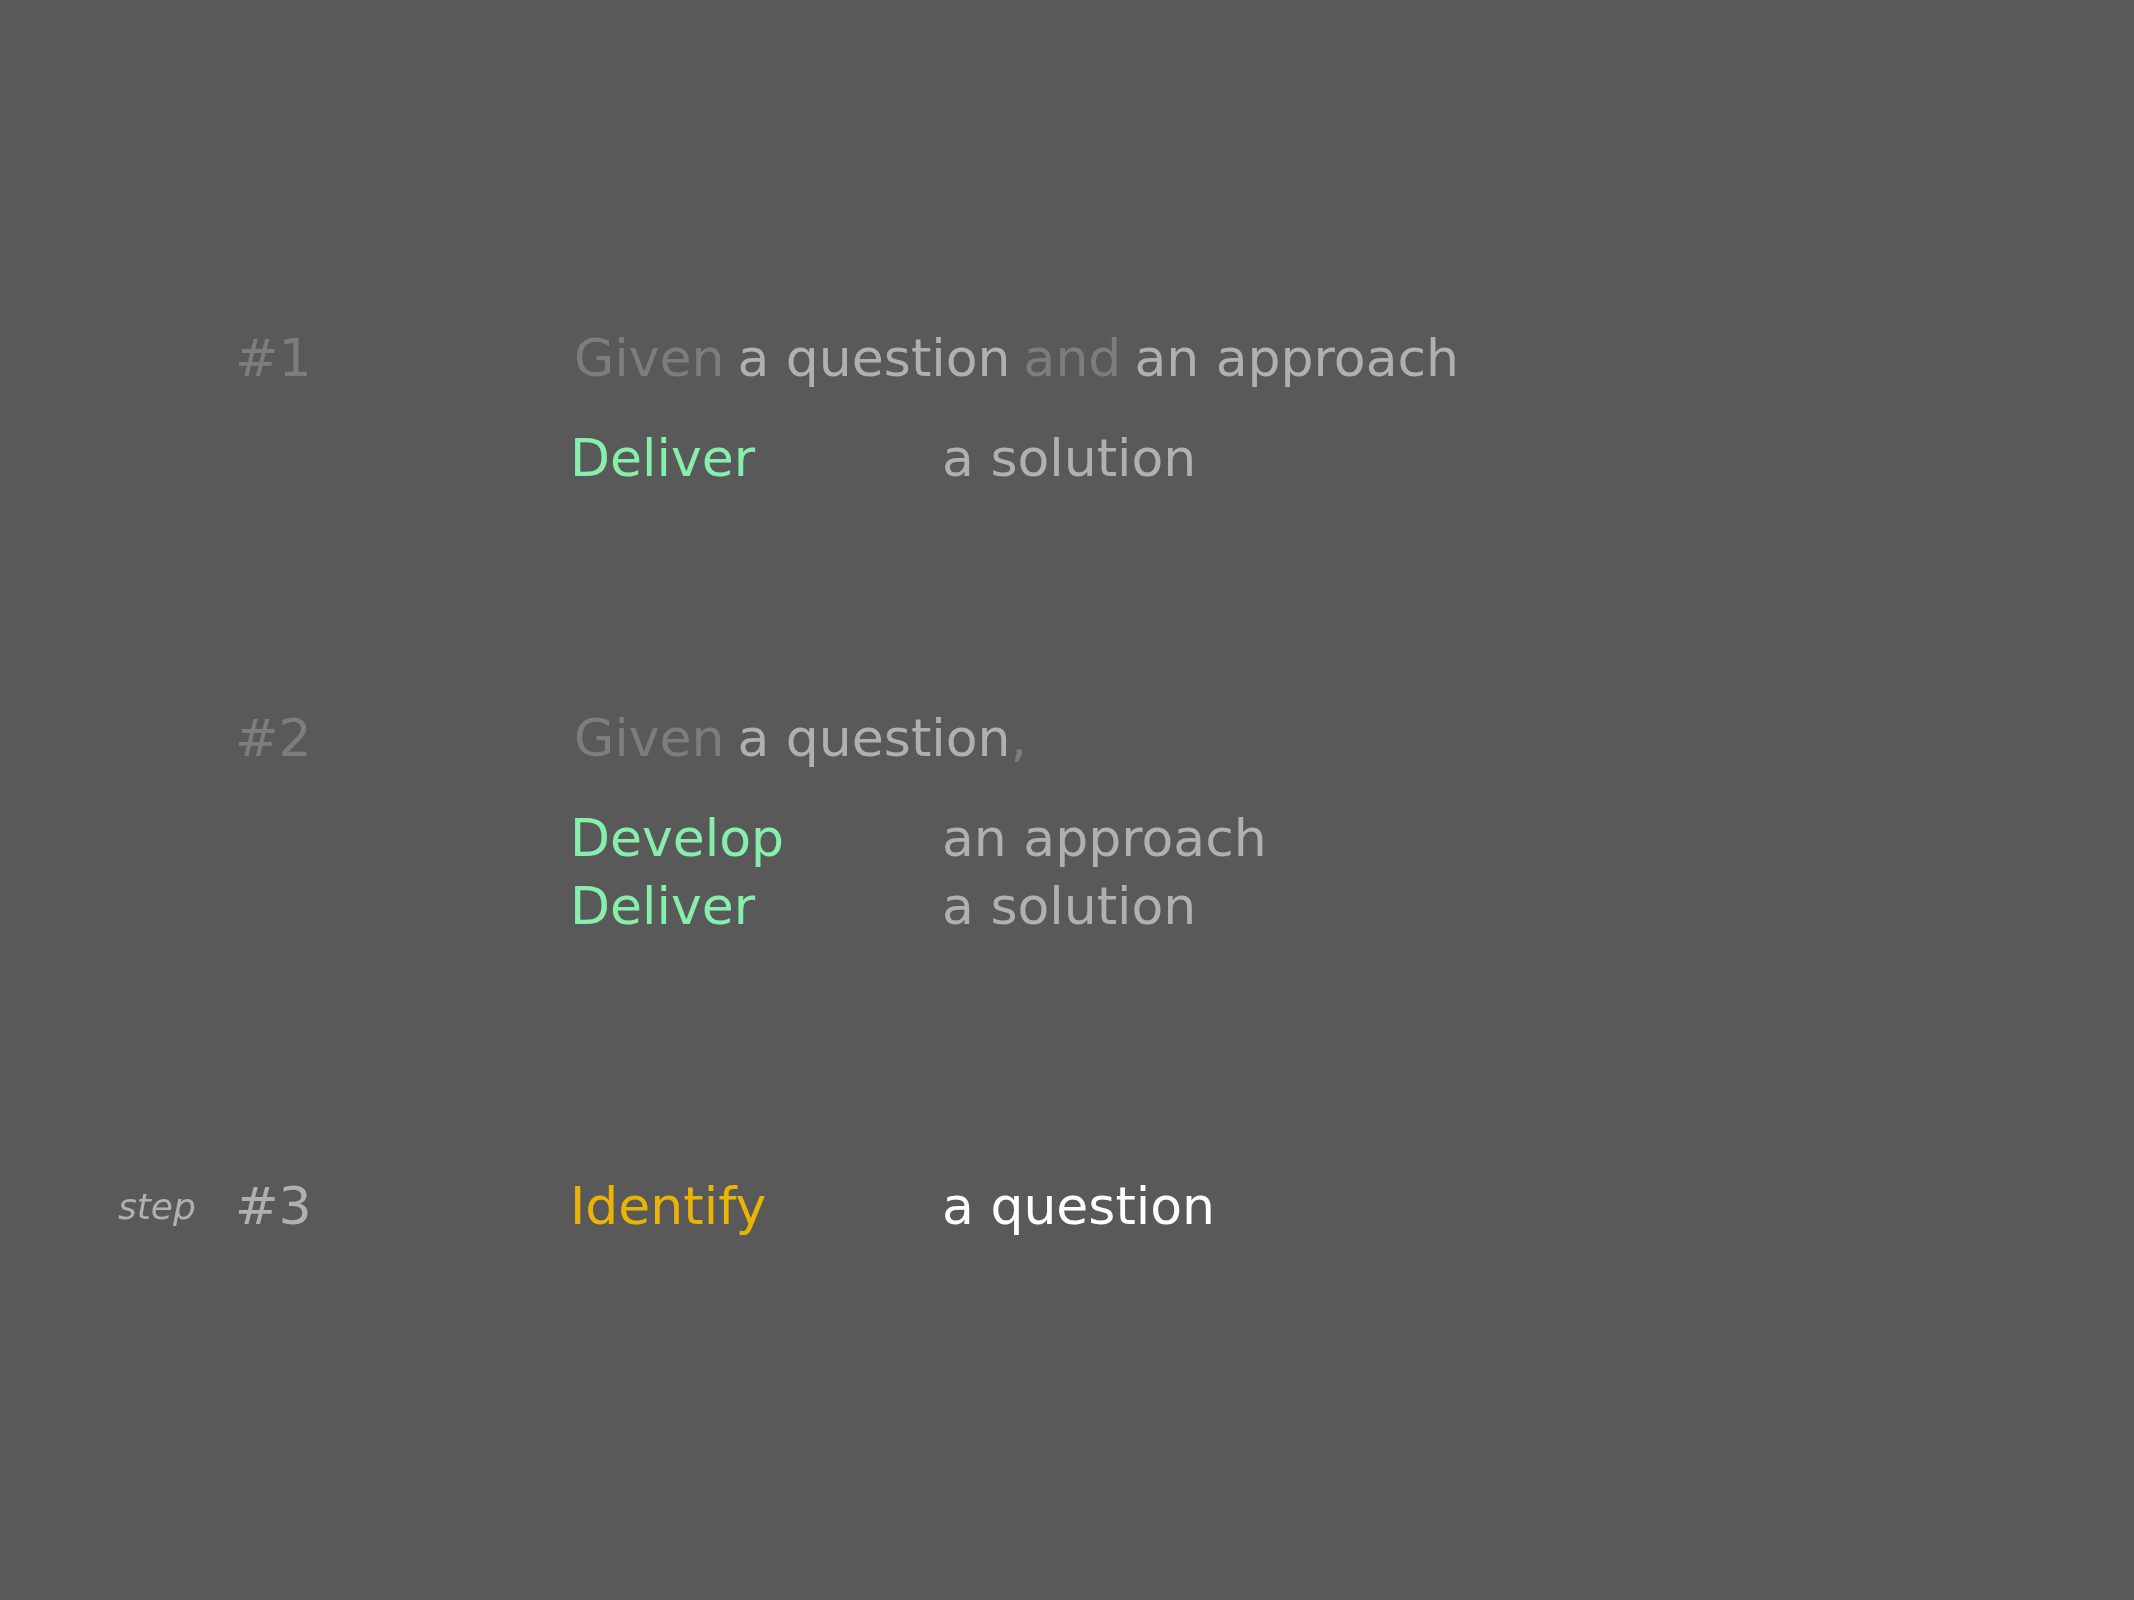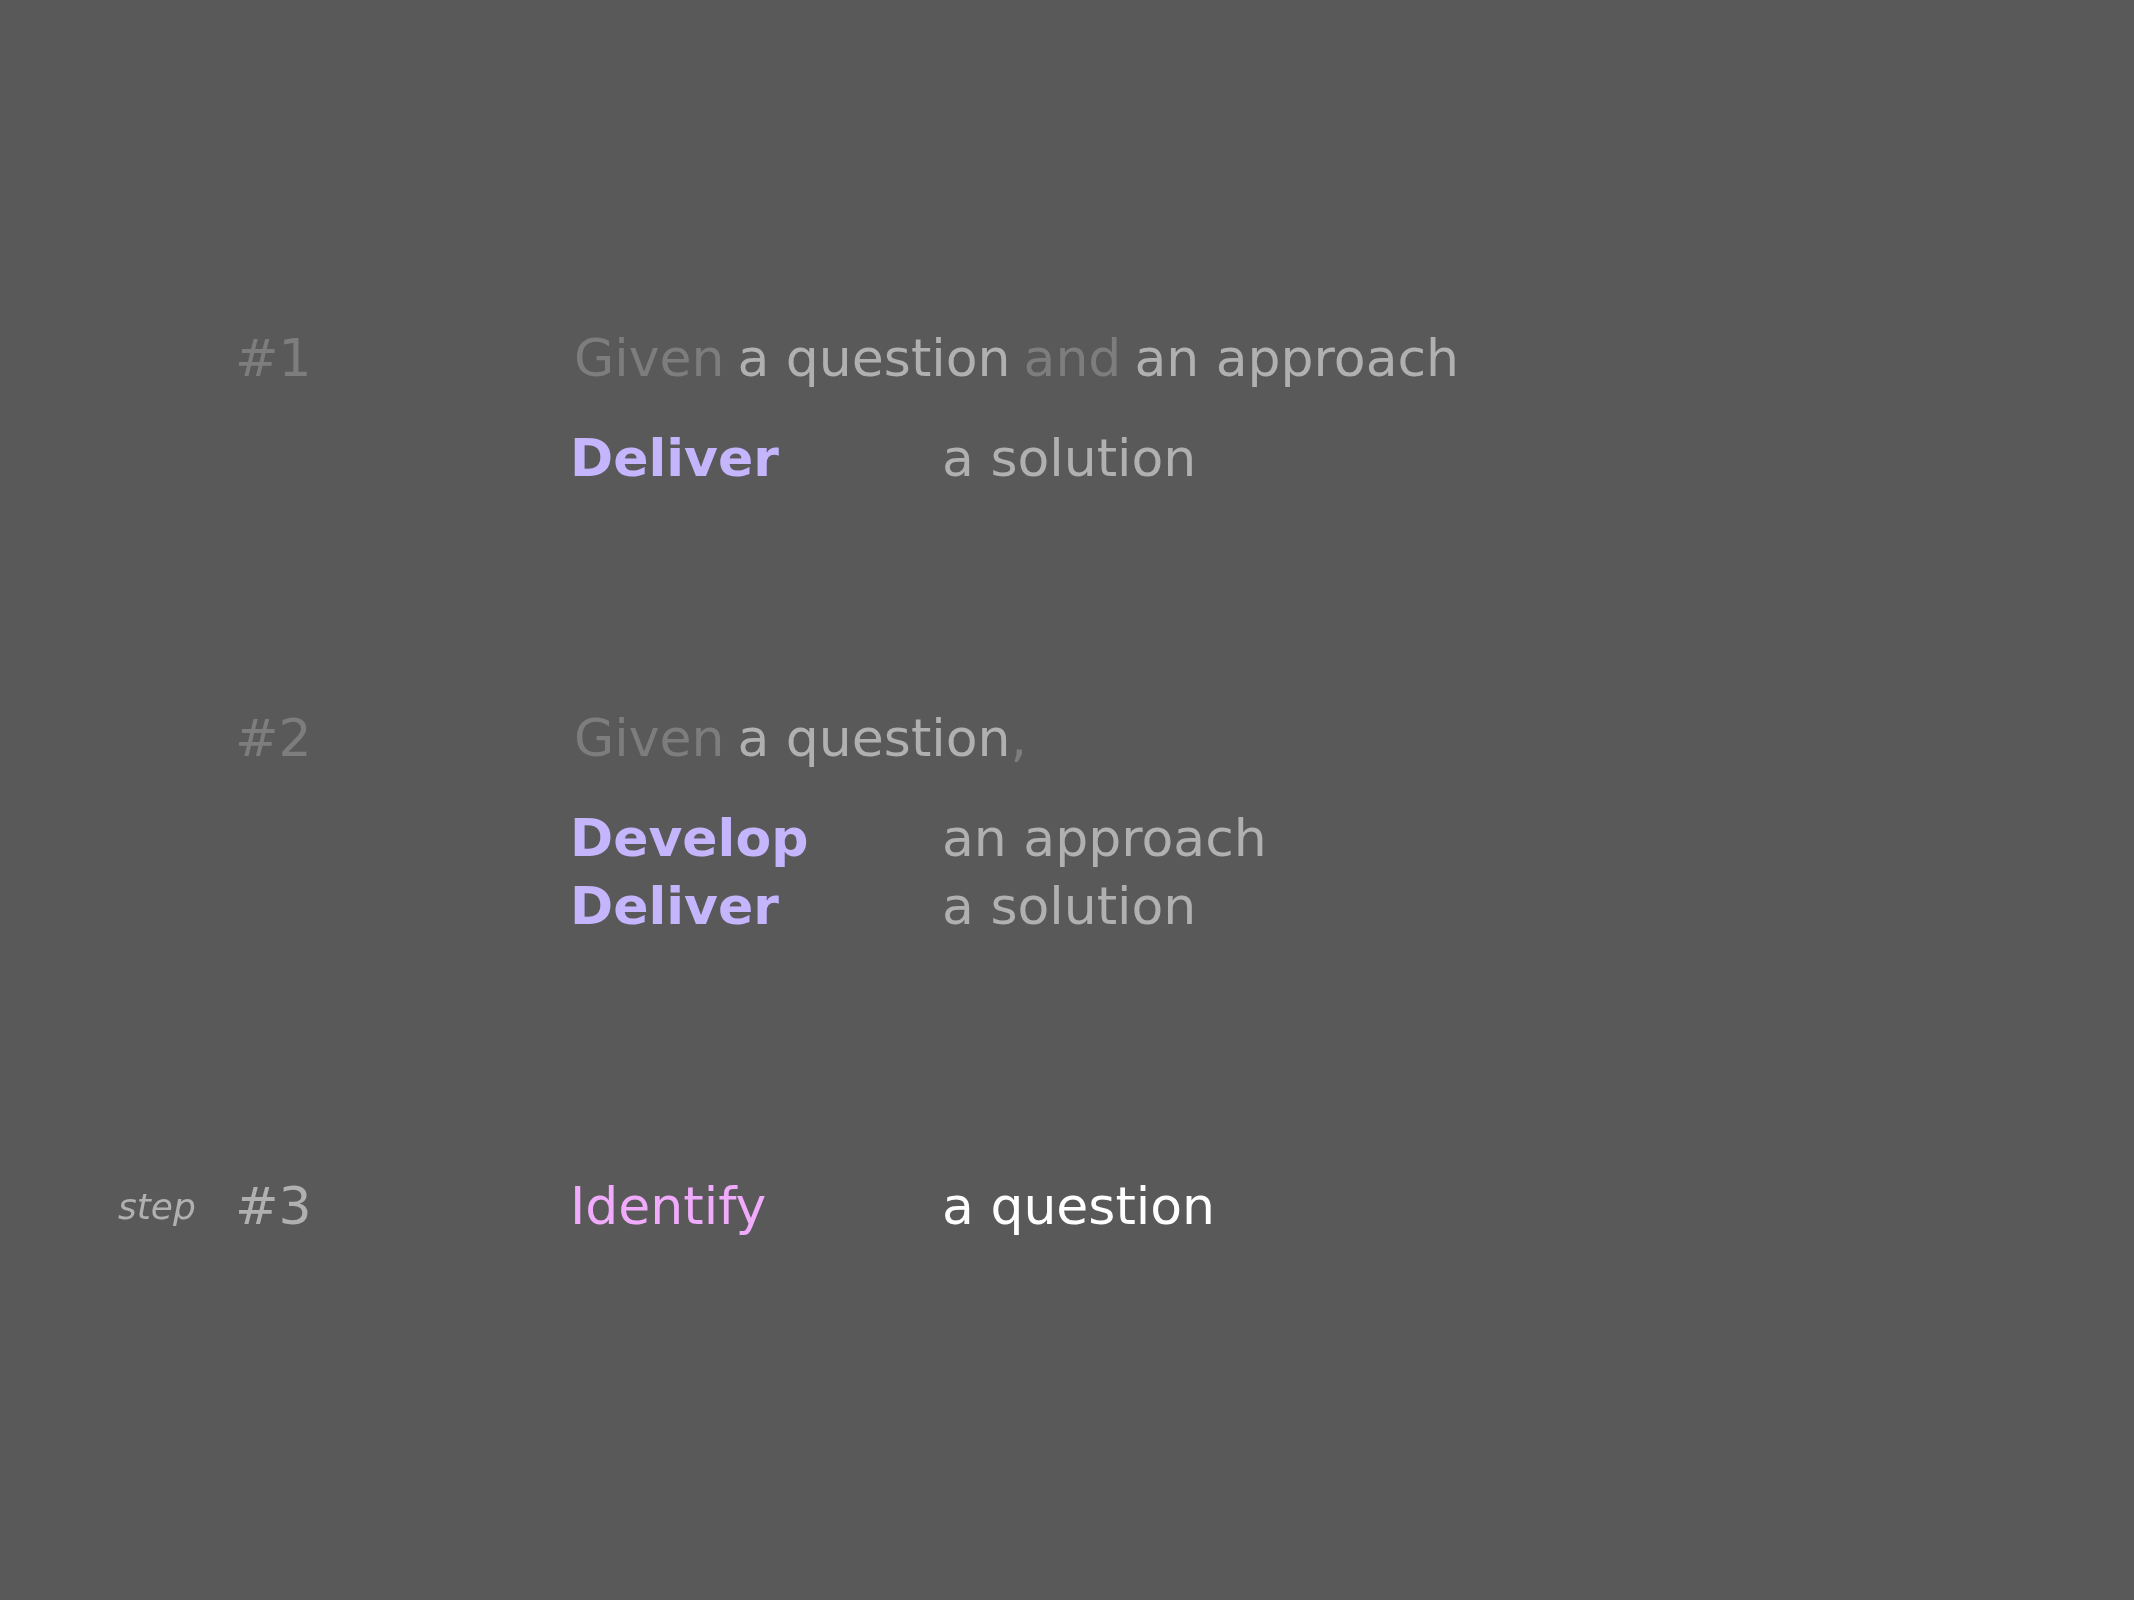--- a/index.html
+++ b/index.html
@@ -62,22 +62,22 @@
   }
   .t-small {
     font-size: 36px;
     font-weight: 400;
     line-height: 1;
   }
 
   
   .tier-dim      { color: #7d7d7d; }
   .tier-muted    { color: #b0b0b0; }
-  .tier-verb-off { color: #c4b5fd; font-weight: bold; }
-  .tier-verb-on  { color: #f0abfc; }
+  .tier-verb-off { color: #86efac; }
+  .tier-verb-on  { color: #eab308; }
   .tier-on       { color: #ffffff; }
 
   .label-index {
     position: absolute;
     left: 235px;
     top: 0;
   }
   .label-word {
     position: absolute;
     left: 118px;

